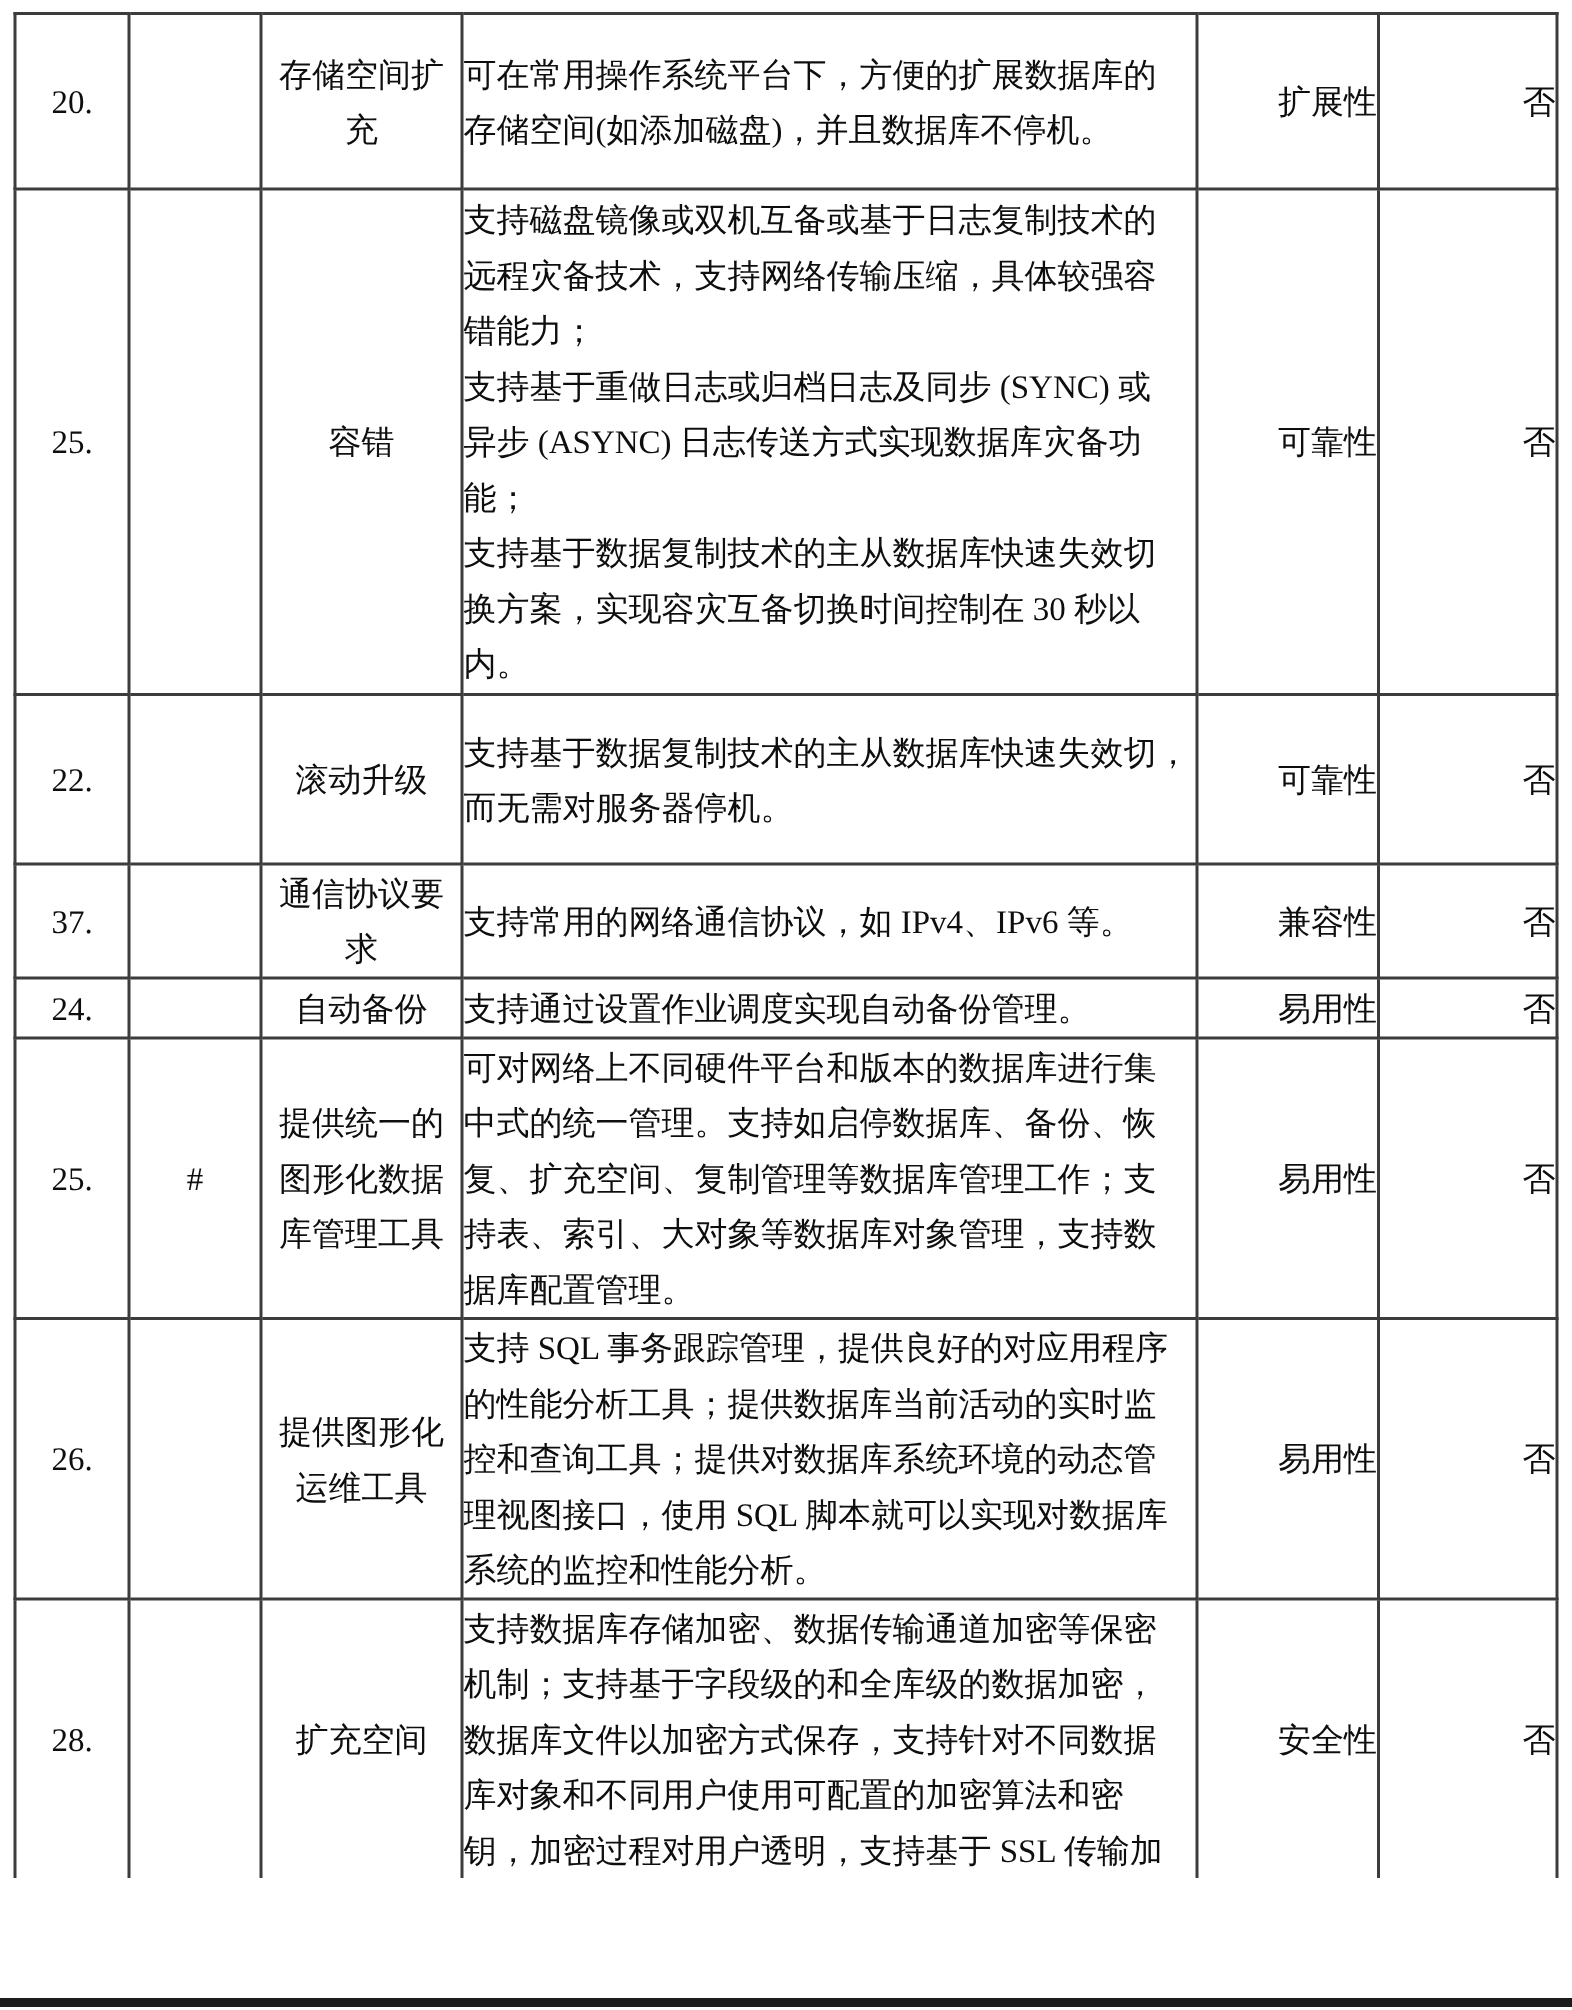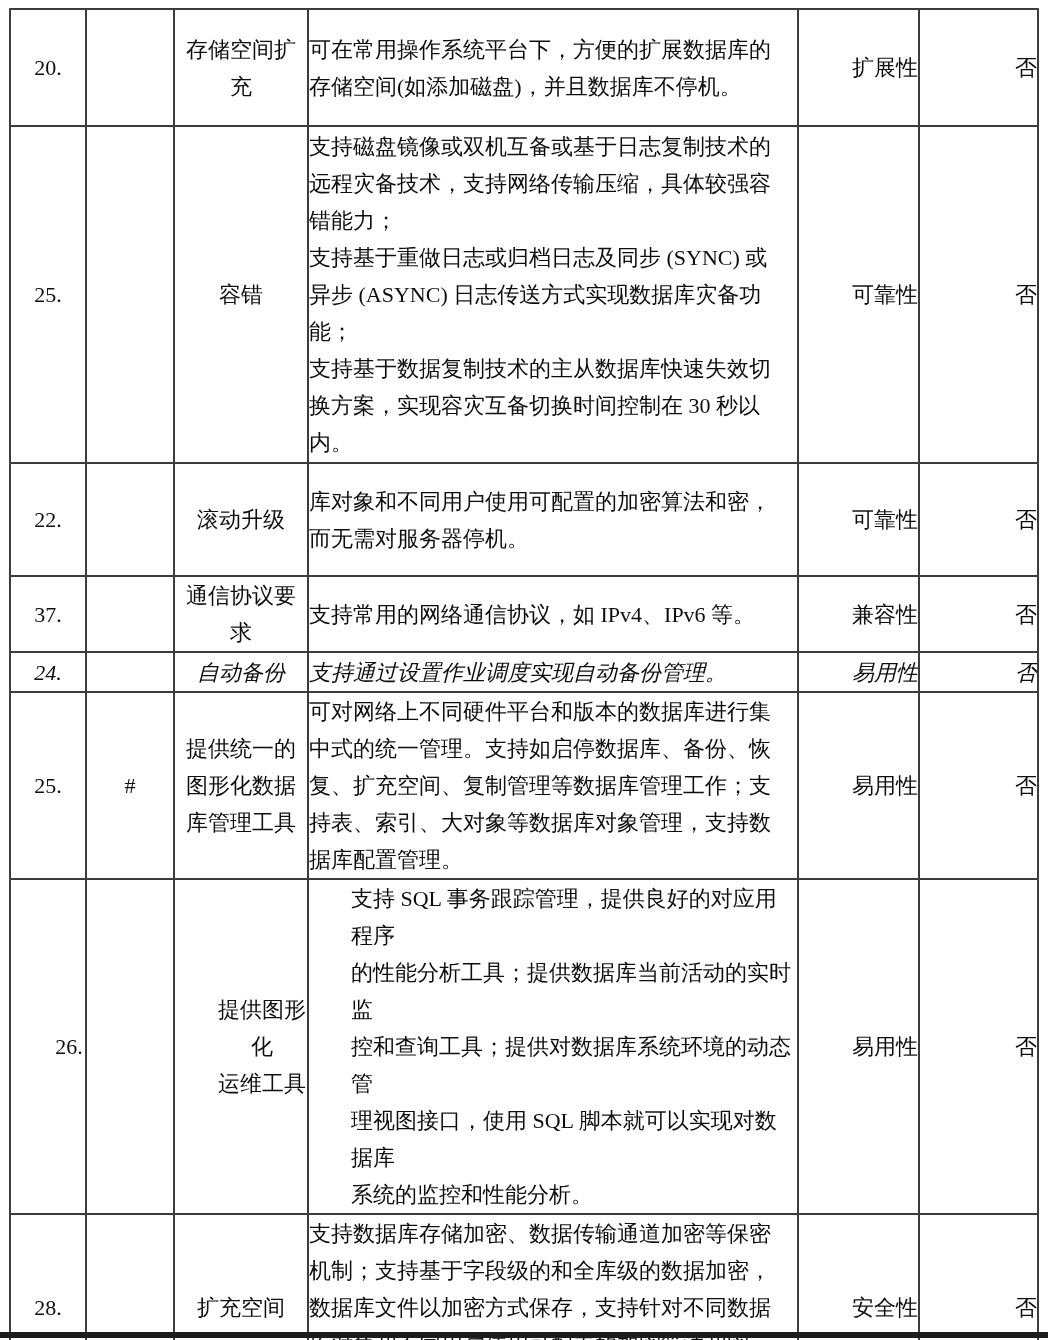--- a/index.html
+++ b/index.html
@@ -55,23 +55,23 @@
     padding: 0 11px;
     margin-top: 24px;
   }
   td.cat, td.ans {
     text-align: right;
   }
   tr.r20 td { height: 115px; }
   tr.r21 td { height: 335px; }
   tr.r22 td { height: 111px; }
   tr.r23 td { height: 70px; }
-  tr.r24 td { height: 38px; font-style: italic; }
+  tr.r24 td { height: 38px; }
   tr.r25 td { height: 180px; }
-  tr.r26 td { height: 182px; padding-left: 42px; }
+  tr.r26 td { height: 182px; }
   tr.r27 td { height: 73px; }
   tr.r28 td { height: 184px; border-bottom: none; font-family: Liberation Serif, serif; }
   .cut-bar {
     position: absolute;
     left: 0;
     top: 1332px;
     width: 1048px;
     height: 6px;
     background: #1c1c1c;
   }
@@ -114,21 +114,21 @@
 支持基于数据复制技术的主从数据库快速失效切
 换方案，实现容灾互备切换时间控制在 30 秒以
 内。</td>
         <td class="cat">可靠性</td>
         <td class="ans">否</td>
       </tr>
       <tr class="r22">
         <td class="no">22.</td>
         <td class="mark"></td>
         <td class="name">滚动升级</td>
-        <td class="desc">库对象和不同用户使用可配置的加密算法和密，
+        <td class="desc">支持基于数据复制技术的主从数据库快速失效切，
 而无需对服务器停机。</td>
         <td class="cat">可靠性</td>
         <td class="ans">否</td>
       </tr>
       <tr class="r23">
         <td class="no">37.</td>
         <td class="mark"></td>
         <td class="name">通信协议要
 求</td>
         <td class="desc">支持常用的网络通信协议，如 IPv4、IPv6 等。</td>

